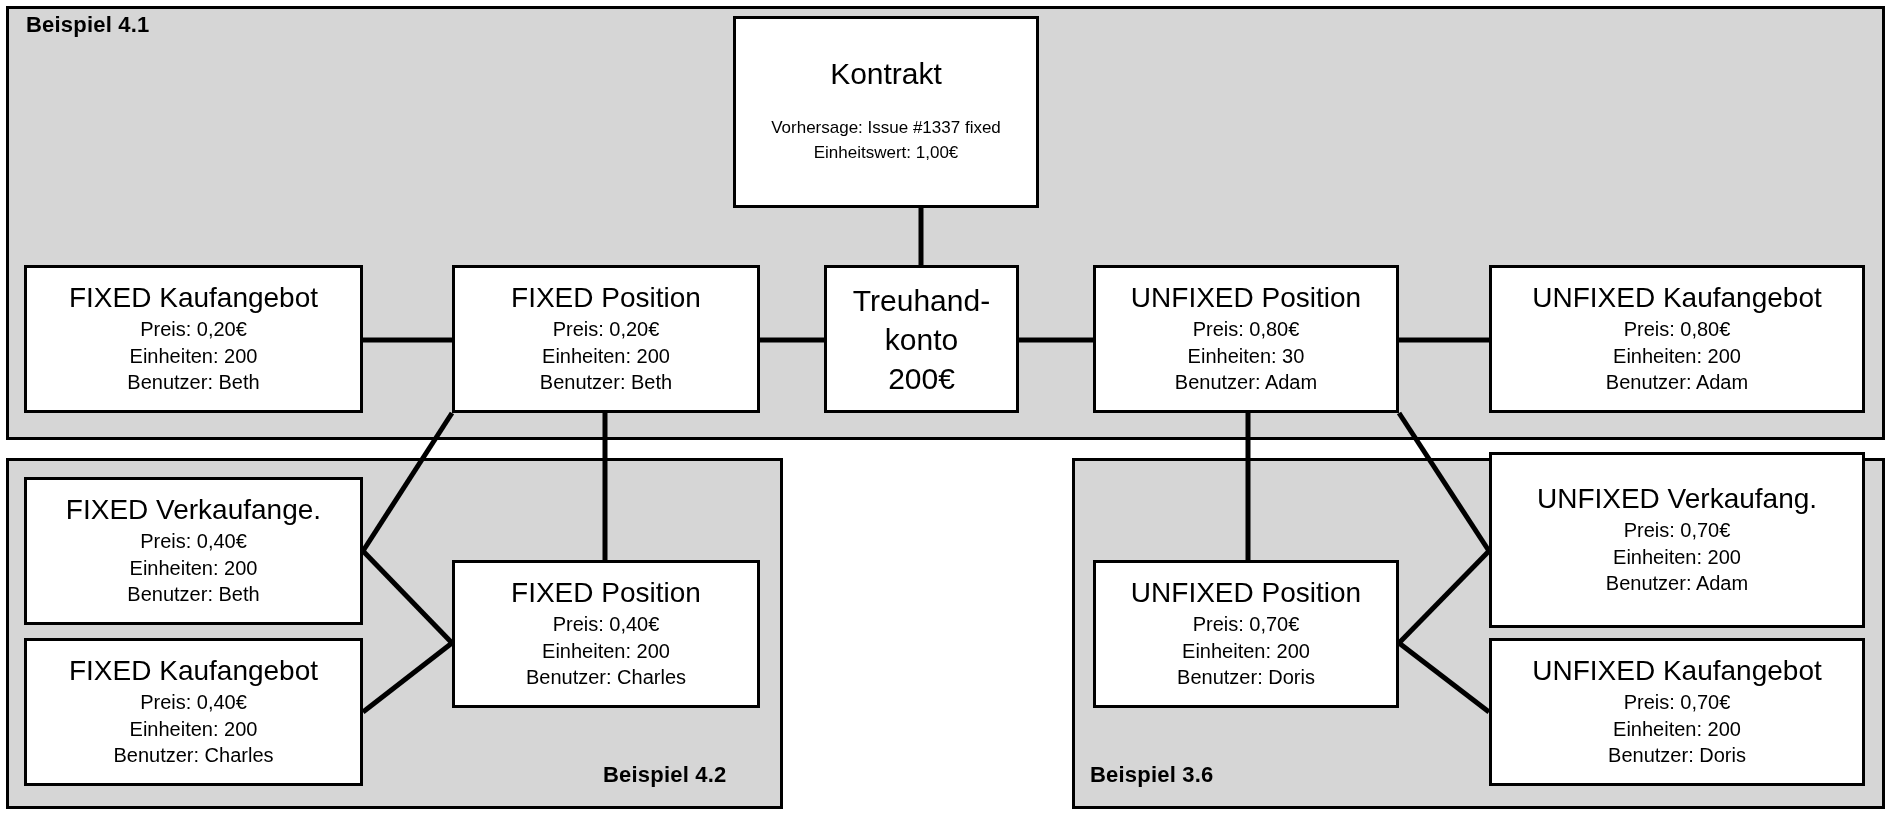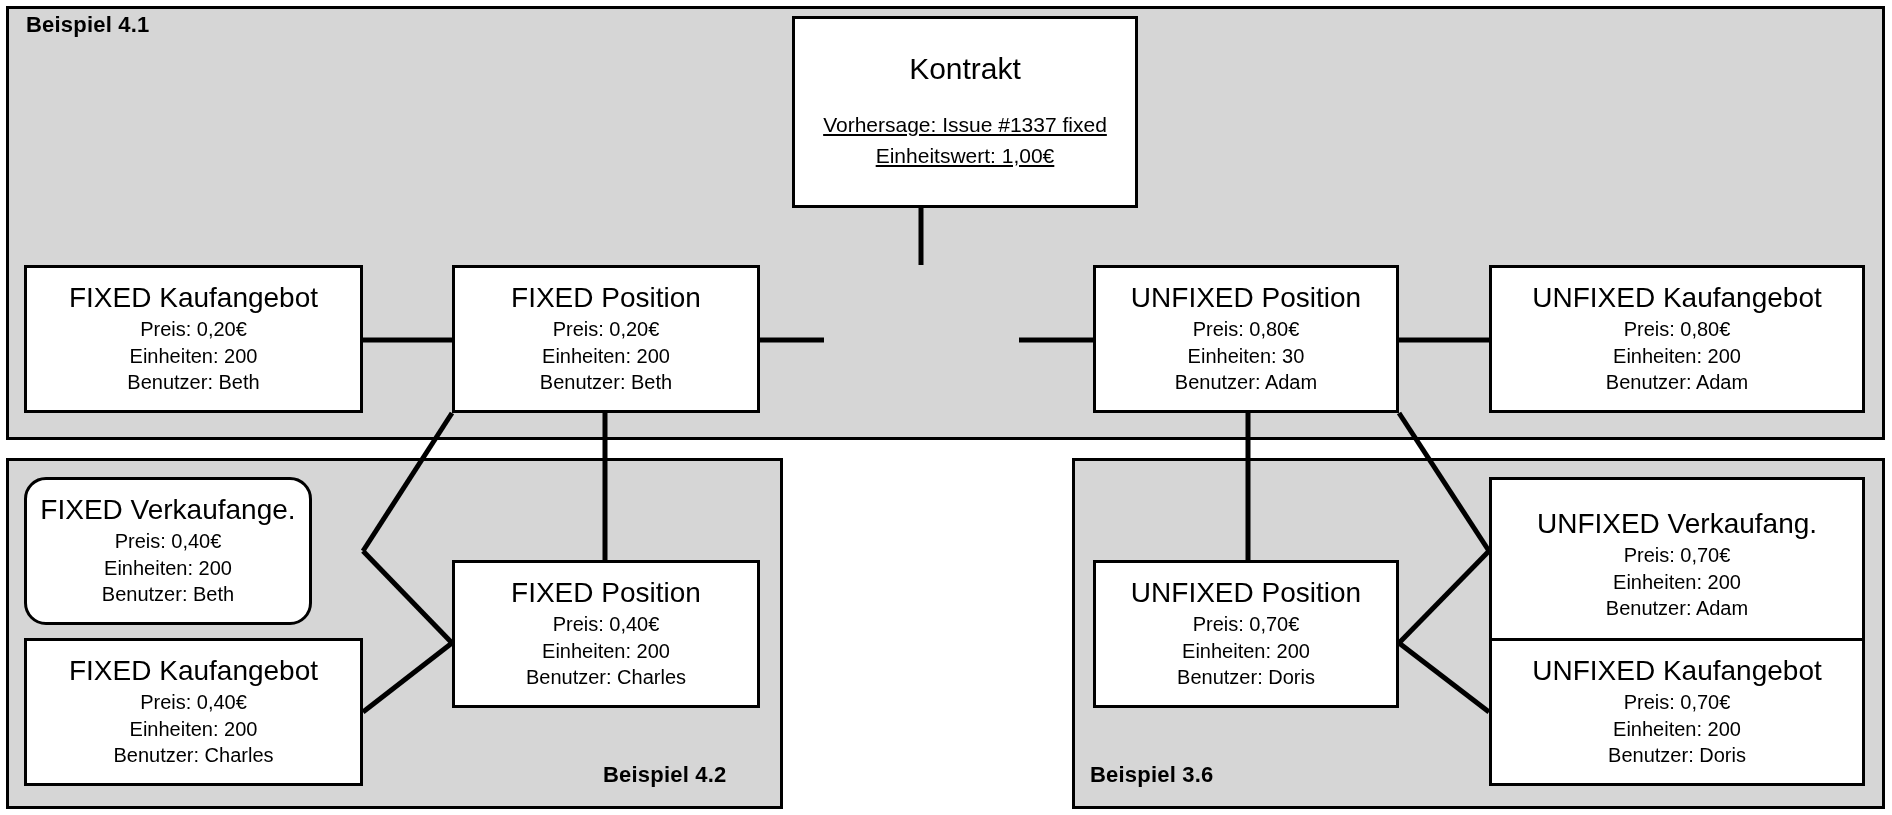--- a/index.html
+++ b/index.html
@@ -49,21 +49,21 @@
     white-space:nowrap;
     margin-bottom:4px;
   }
   .node .line{
     font-size:20px;
     line-height:1.32;
     white-space:nowrap;
   }
   
   .node.contract .title{font-size:30px;margin-bottom:26px;}
-  .node.contract .line{font-size:21px;line-height:1.45;text-decoration:underline;}
+  .node.contract .line{font-size:17px;line-height:1.45;}
   
   .node.escrow .big{
     font-size:30px;
     line-height:1.30;
     white-space:nowrap;
   }
   
   #wires{
     position:absolute;
     left:0;top:0;
@@ -117,56 +117,61 @@
 
     <line x1="1399" y1="643" x2="1489" y2="712"></line>
   </svg>
 
   <div class="panel-label" style="left:26px; top:12px;">Beispiel 4.1</div>
 
   <div class="panel-label" style="left:595px; top:762px;margin-left:8px;">Beispiel 4.2</div>
 
   <div class="panel-label" style="left:1090px; top:762px;">Beispiel 3.6</div>
 
-  <div class="node contract" style="left:792px; top:16px; width:346px; height:192px;">
+  <div class="node contract" style="left:733px; top:16px; width:306px; height:192px;">
     <div class="title">Kontrakt</div>
     <div class="line">Vorhersage: Issue #1337 fixed</div>
     <div class="line">Einheitswert: 1,00€</div>
   </div>
 
   <div class="node" style="left:24px; top:265px; width:339px; height:148px;">
     <div class="title">FIXED Kaufangebot</div>
     <div class="line">Preis: 0,20€</div>
     <div class="line">Einheiten: 200</div>
     <div class="line">Benutzer: Beth</div>
   </div>
 
   <div class="node" style="left:452px; top:265px; width:308px; height:148px;">
     <div class="title">FIXED Position</div>
     <div class="line">Preis: 0,20€</div>
     <div class="line">Einheiten: 200</div>
     <div class="line">Benutzer: Beth</div>
   </div>
 
+  <div class="node escrow" style="left:824px; top:265px; width:195px; height:148px;">
+    <div class="big">Treuhand-</div>
+    <div class="big">konto</div>
+    <div class="big">200€</div>
+  </div>
 
   <div class="node" style="left:1093px; top:265px; width:306px; height:148px;">
     <div class="title">UNFIXED Position</div>
     <div class="line">Preis: 0,80€</div>
     <div class="line">Einheiten: 30</div>
     <div class="line">Benutzer: Adam</div>
   </div>
 
   <div class="node" style="left:1489px; top:265px; width:376px; height:148px;">
     <div class="title">UNFIXED Kaufangebot</div>
     <div class="line">Preis: 0,80€</div>
     <div class="line">Einheiten: 200</div>
     <div class="line">Benutzer: Adam</div>
   </div>
 
-  <div class="node" style="left:24px; top:477px; width:288px; height:148px;border-radius:22px;">
+  <div class="node" style="left:24px; top:477px; width:339px; height:148px;">
     <div class="title">FIXED Verkaufange.</div>
     <div class="line">Preis: 0,40€</div>
     <div class="line">Einheiten: 200</div>
     <div class="line">Benutzer: Beth</div>
   </div>
 
   <div class="node" style="left:24px; top:638px; width:339px; height:148px;">
     <div class="title">FIXED Kaufangebot</div>
     <div class="line">Preis: 0,40€</div>
     <div class="line">Einheiten: 200</div>
@@ -180,21 +185,21 @@
     <div class="line">Benutzer: Charles</div>
   </div>
 
   <div class="node" style="left:1093px; top:560px; width:306px; height:148px;">
     <div class="title">UNFIXED Position</div>
     <div class="line">Preis: 0,70€</div>
     <div class="line">Einheiten: 200</div>
     <div class="line">Benutzer: Doris</div>
   </div>
 
-  <div class="node" style="left:1489px; top:477px; width:376px; height:176px;">
+  <div class="node" style="left:1489px; top:452px; width:376px; height:176px;">
     <div class="title">UNFIXED Verkaufang.</div>
     <div class="line">Preis: 0,70€</div>
     <div class="line">Einheiten: 200</div>
     <div class="line">Benutzer: Adam</div>
   </div>
 
   <div class="node" style="left:1489px; top:638px; width:376px; height:148px;">
     <div class="title">UNFIXED Kaufangebot</div>
     <div class="line">Preis: 0,70€</div>
     <div class="line">Einheiten: 200</div>

